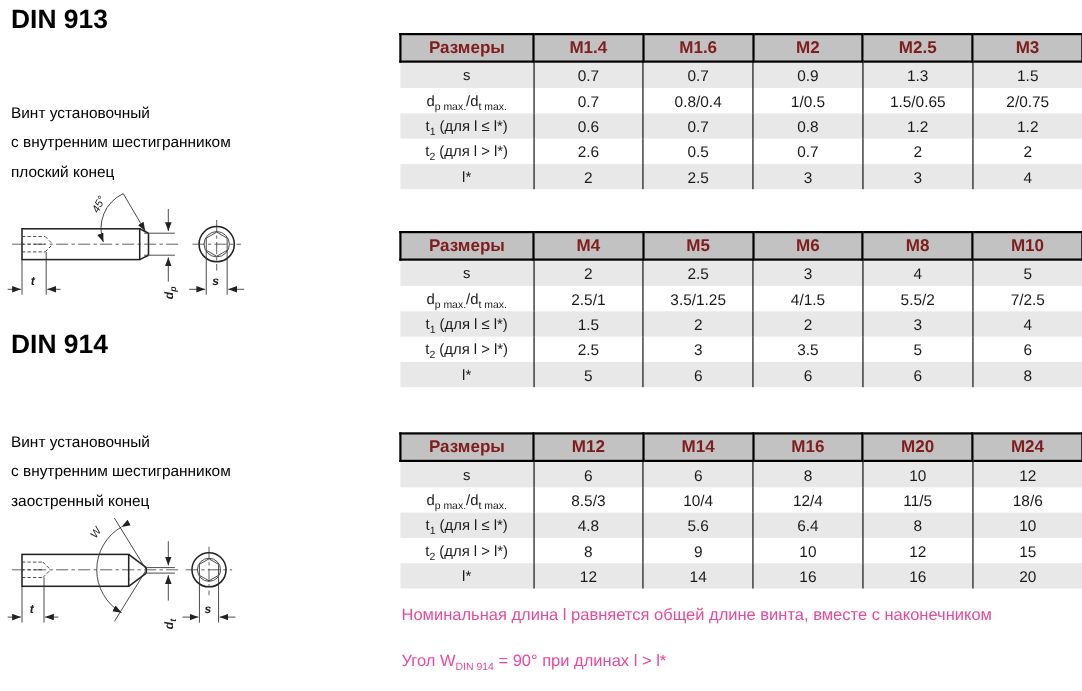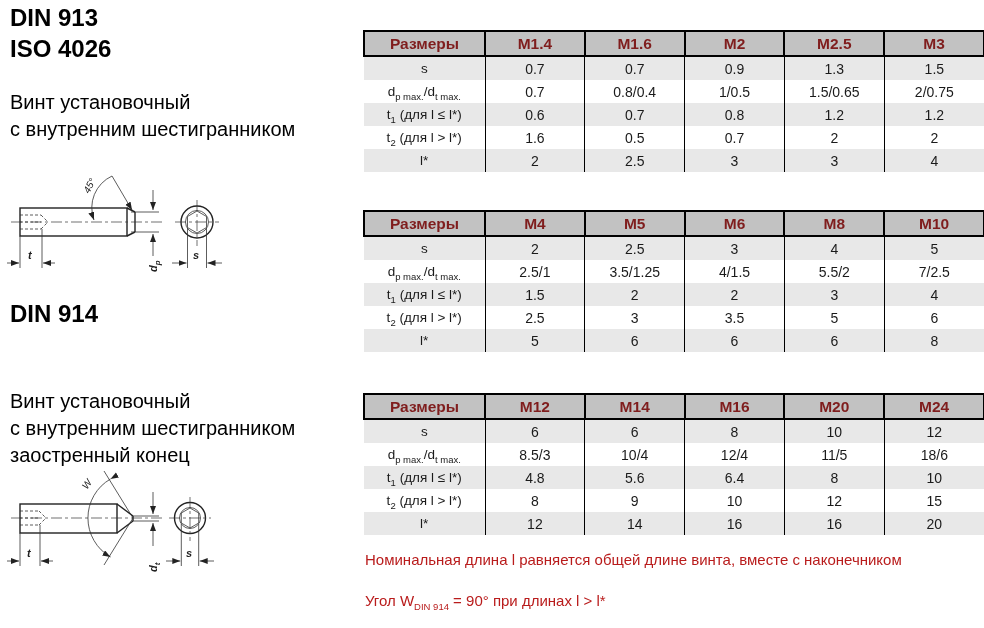--- a/index.html
+++ b/index.html
@@ -2,59 +2,59 @@
 <html style="--header-bg: #c2c2c2; --band-bg: #e8e8e8; --border-color: #000000;"><head>
 <meta charset="utf-8">
 <style>
   html,body { margin:0; padding:0; background:#fff; }
   .page {
     position:relative; width:984px; height:628px; background:#ffffff;
     font-family:"Liberation Sans", sans-serif; color:#111; overflow:hidden;
   }
   .abs { position:absolute; }
   .std-head { font-size:24px; font-weight:bold; line-height:31px; color:#000; }
-  .desc { font-size:20px; line-height:27px; color:#000; }
+  .desc { font-size:14px; line-height:27px; color:#000; }
 
   .dim-table {
     border-collapse:collapse; table-layout:fixed; width:620px;
     font-size:14px; color:#1a1a1a;
   }
   .dim-table th {
     background:var(--header-bg,#c2c2c2); border:2px solid var(--border-color,#000);
     font-size:15.5px; font-weight:bold; height:23px; padding:0; text-align:center; color:#7f1d1d;
   }
   .dim-table td { height:23px; text-align:center; padding:0; vertical-align:middle; }
   .dim-table td + td { border-left:1.5px solid var(--border-color,#000); }
   .dim-table tbody tr:nth-child(odd) { background:var(--band-bg,#e8e8e8); }
   .dim-table td.rowlabel { font-size:13.5px; }
   sub { font-size:9.5px; line-height:0; }
 
-  .note { font-size:15px; color:#b91c1c; white-space:nowrap; }
+  .note { font-size:15px; color:#ec4899; white-space:nowrap; }
 
   svg text { font-family:"Liberation Sans", sans-serif; }
   .dimlbl { font-size:11px; font-weight:bold; font-style:italic; fill:#222; }
   .anglbl { font-size:10px; font-style:italic; fill:#222; }
   .thick { stroke:#222; stroke-width:1.4; fill:none; }
   .thin  { stroke:#333; stroke-width:0.8; fill:none; }
   .dash  { stroke:#333; stroke-width:0.8; fill:none; stroke-dasharray:3 2; }
   .cline { stroke:#333; stroke-width:0.7; fill:none; stroke-dasharray:11 3 3 3; }
 </style>
 </head>
 <body>
 
 <div class="page">
 
   <div class="abs std-head" style="left:10px; top:2px;">
     <div>DIN 913</div>
-    <div>ISO 4026</div>
   </div>
 
   <div class="abs desc" style="left:10px; top:89px;">
     <div>Винт установочный</div>
     <div>с внутренним шестигранником</div>
+    <div>плоский конец</div>
   </div>
 
   <svg class="abs" style="left:5px; top:168px;" width="235" height="114" viewBox="0 0 235 114">
     <defs>
       <marker id="a1" markerWidth="9" markerHeight="8" refX="8" refY="3" orient="auto" markerUnits="userSpaceOnUse">
         <path d="M0,0 L8,3 L0,6 Z" fill="#222"></path>
       </marker>
     </defs>
 
     <rect x="15" y="40" width="107" height="28" class="thick"></rect>
@@ -229,21 +229,21 @@
           <tr>
             <td class="rowlabel"><span>t</span><sub>1</sub><span> (для l ≤ l*)</span></td>
             <td>0.6</td>
             <td>0.7</td>
             <td>0.8</td>
             <td>1.2</td>
             <td>1.2</td>
           </tr>
           <tr>
             <td class="rowlabel"><span>t</span><sub>2</sub><span> (для l &gt; l*)</span></td>
-            <td>1.6</td>
+            <td>2.6</td>
             <td>0.5</td>
             <td>0.7</td>
             <td>2</td>
             <td>2</td>
           </tr>
           <tr>
             <td class="rowlabel"><span>l*</span></td>
             <td>2</td>
             <td>2.5</td>
             <td>3</td>

